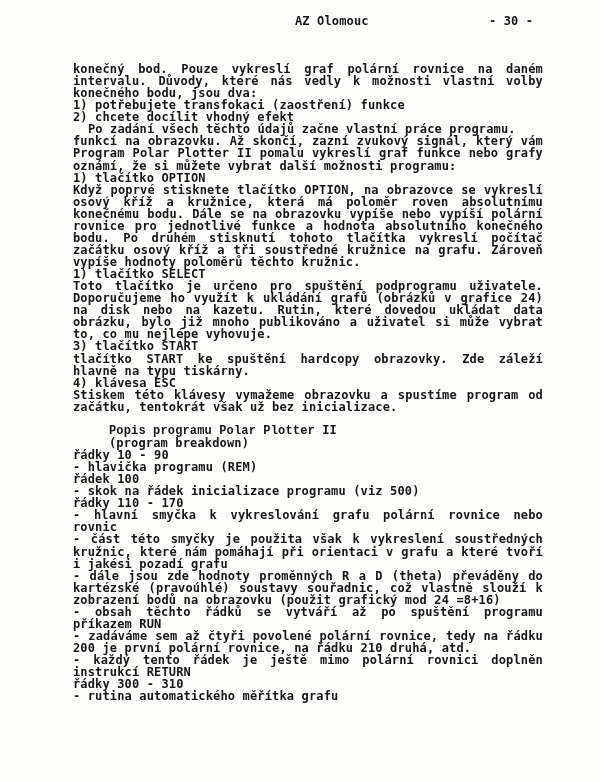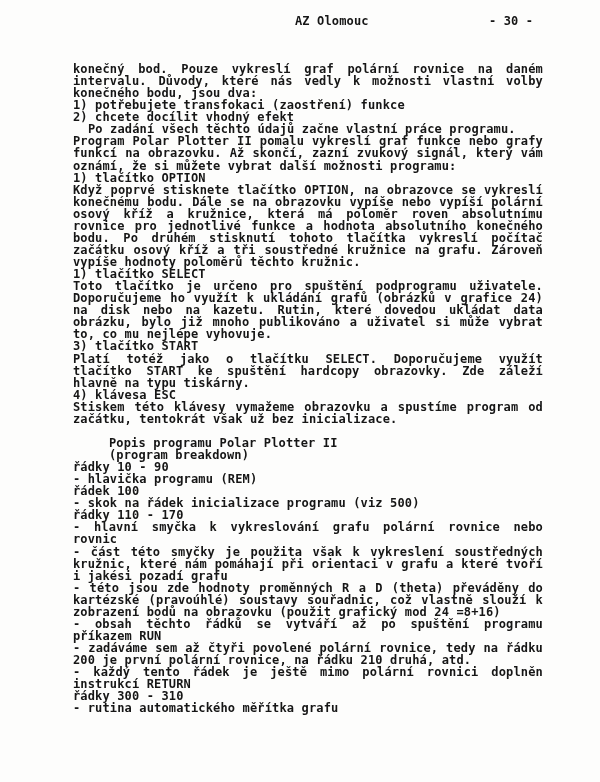--- a/index.html
+++ b/index.html
@@ -50,58 +50,57 @@
 <div class="page" style="background: rgb(253, 253, 252); color: rgb(22, 22, 22);">
   <div class="hdr-left">AZ Olomouc</div>
   <div class="hdr-right">- 30 -</div>
   <div class="text-block" id="text-block">
       <div class="ln just">konečný bod. Pouze vykreslí graf polární rovnice na daném</div>
       <div class="ln just">intervalu. Důvody, které nás vedly k možnosti vlastní volby</div>
       <div class="ln">konečného bodu, jsou dva:</div>
       <div class="ln">1) potřebujete transfokaci (zaostření) funkce</div>
       <div class="ln">2) chcete docílit vhodný efekt</div>
       <div class="ln" style="padding-left: 15px;">Po zadání všech těchto údajů začne vlastní práce programu.</div>
+      <div class="ln just">funkcí na obrazovku. Až skončí, zazní zvukový signál, který vám</div>
       <div class="ln just">Program Polar Plotter II pomalu vykreslí graf funkce nebo grafy</div>
-      <div class="ln just">funkcí na obrazovku. Až skončí, zazní zvukový signál, který vám</div>
       <div class="ln">oznámí, že si můžete vybrat další možnosti programu:</div>
       <div class="ln">1) tlačítko OPTION</div>
       <div class="ln just">Když poprvé stisknete tlačítko OPTION, na obrazovce se vykreslí</div>
+      <div class="ln just">osový kříž a kružnice, která má poloměr roven absolutnímu</div>
       <div class="ln just">konečnému bodu. Dále se na obrazovku vypíše nebo vypíší polární</div>
-      <div class="ln just">osový kříž a kružnice, která má poloměr roven absolutnímu</div>
       <div class="ln just">rovnice pro jednotlivé funkce a hodnota absolutního konečného</div>
       <div class="ln just">bodu. Po druhém stisknutí tohoto tlačítka vykreslí počítač</div>
       <div class="ln just">začátku osový kříž a tři soustředné kružnice na grafu. Zároveň</div>
       <div class="ln">vypíše hodnoty poloměrů těchto kružnic.</div>
       <div class="ln">1) tlačítko SELECT</div>
       <div class="ln just">Toto tlačítko je určeno pro spuštění podprogramu uživatele.</div>
       <div class="ln just">Doporučujeme ho využít k ukládání grafů (obrázků v grafice 24)</div>
       <div class="ln just">na disk nebo na kazetu. Rutin, které dovedou ukládat data</div>
       <div class="ln just">obrázku, bylo již mnoho publikováno a uživatel si může vybrat</div>
       <div class="ln">to, co mu nejlépe vyhovuje.</div>
       <div class="ln">3) tlačítko START</div>
-      <div class="ln just">Platí totéž jako o tlačítku SELECT. Doporučujeme využít</div>
       <div class="ln just">tlačítko START ke spuštění hardcopy obrazovky. Zde záleží</div>
       <div class="ln">hlavně na typu tiskárny.</div>
       <div class="ln">4) klávesa ESC</div>
       <div class="ln just">Stiskem této klávesy vymažeme obrazovku a spustíme program od</div>
       <div class="ln">začátku, tentokrát však už bez inicializace.</div>
       <div class="ln">&nbsp;</div>
-      <div class="ln" style="padding-left: 36px;">Popis programu Polar Plotter II</div>
+      <div class="ln" style="padding-left: 36px; font-family: Liberation Mono, monospace;">Popis programu Polar Plotter II</div>
       <div class="ln" style="padding-left: 36px;">(program breakdown)</div>
       <div class="ln">řádky 10 - 90</div>
       <div class="ln">- hlavička programu (REM)</div>
       <div class="ln">řádek 100</div>
       <div class="ln">- skok na řádek inicializace programu (viz 500)</div>
       <div class="ln">řádky 110 - 170</div>
       <div class="ln just">- hlavní smyčka k vykreslování grafu polární rovnice nebo</div>
       <div class="ln">rovnic</div>
       <div class="ln just">- část této smyčky je použita však k vykreslení soustředných</div>
       <div class="ln just">kružnic, které nám pomáhají při orientaci v grafu a které tvoří</div>
       <div class="ln">i jakési pozadí grafu</div>
-      <div class="ln just">- této jsou zde hodnoty proměnných R a D (theta) převáděny do</div>
+      <div class="ln just">- dále jsou zde hodnoty proměnných R a D (theta) převáděny do</div>
       <div class="ln just">kartézské (pravoúhlé) soustavy souřadnic, což vlastně slouží k</div>
       <div class="ln">zobrazení bodů na obrazovku (použit grafický mod 24 =8+16)</div>
       <div class="ln just">- obsah těchto řádků se vytváří až po spuštění programu</div>
       <div class="ln">příkazem RUN</div>
       <div class="ln just">- zadáváme sem až čtyři povolené polární rovnice, tedy na řádku</div>
       <div class="ln">200 je první polární rovnice, na řádku 210 druhá, atd.</div>
       <div class="ln just">- každý tento řádek je ještě mimo polární rovnici doplněn</div>
       <div class="ln">instrukcí RETURN</div>
       <div class="ln">řádky 300 - 310</div>
       <div class="ln">- rutina automatického měřítka grafu</div>

